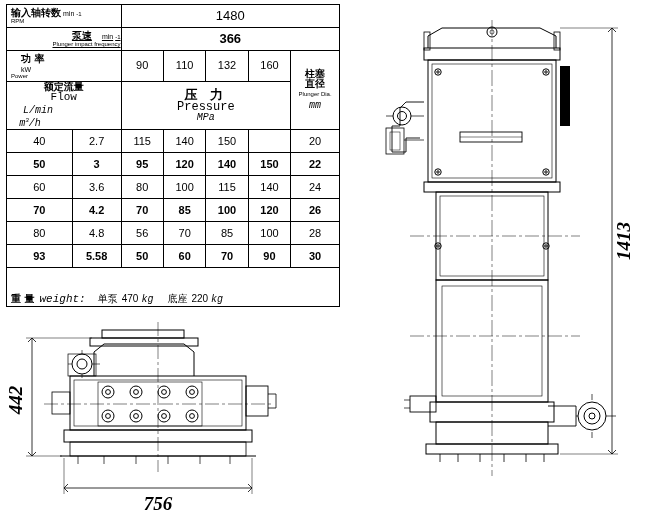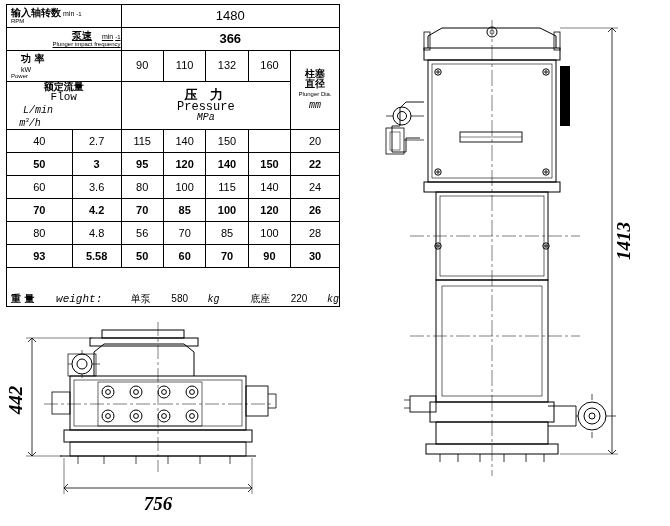--- a/index.html
+++ b/index.html
@@ -168,25 +168,25 @@
       <td>5.58</td>
       <td>50</td>
       <td>60</td>
       <td>70</td>
       <td>90</td>
       <td>30</td>
     </tr>
 
     <tr>
       <td class="l" colspan="7">
-        <div class="rowline" style="justify-content:space-between;gap:8px;">
+        <div class="rowline" style="justify-content:flex-start;gap:0;">
           <span class="cn bold md">重 量</span>
           <span class="ital serif" style="font-size:11px;margin-left:5px;margin-top:26px;">weight:</span>
           <span class="cn md" style="margin-left:12px;">单泵</span>
-          <span class="md" style="margin-left:4px;">580</span>
+          <span class="md" style="margin-left:4px;">470</span>
           <span class="ital serif" style="font-size:10px;margin-left:3px;">kg</span>
           <span class="cn md" style="margin-left:14px;">底座</span>
           <span class="md" style="margin-left:4px;">220</span>
           <span class="ital serif" style="font-size:10px;margin-left:3px;">kg</span>
         </div>
       </td>
     </tr>
   </tbody>
     </table>
 

